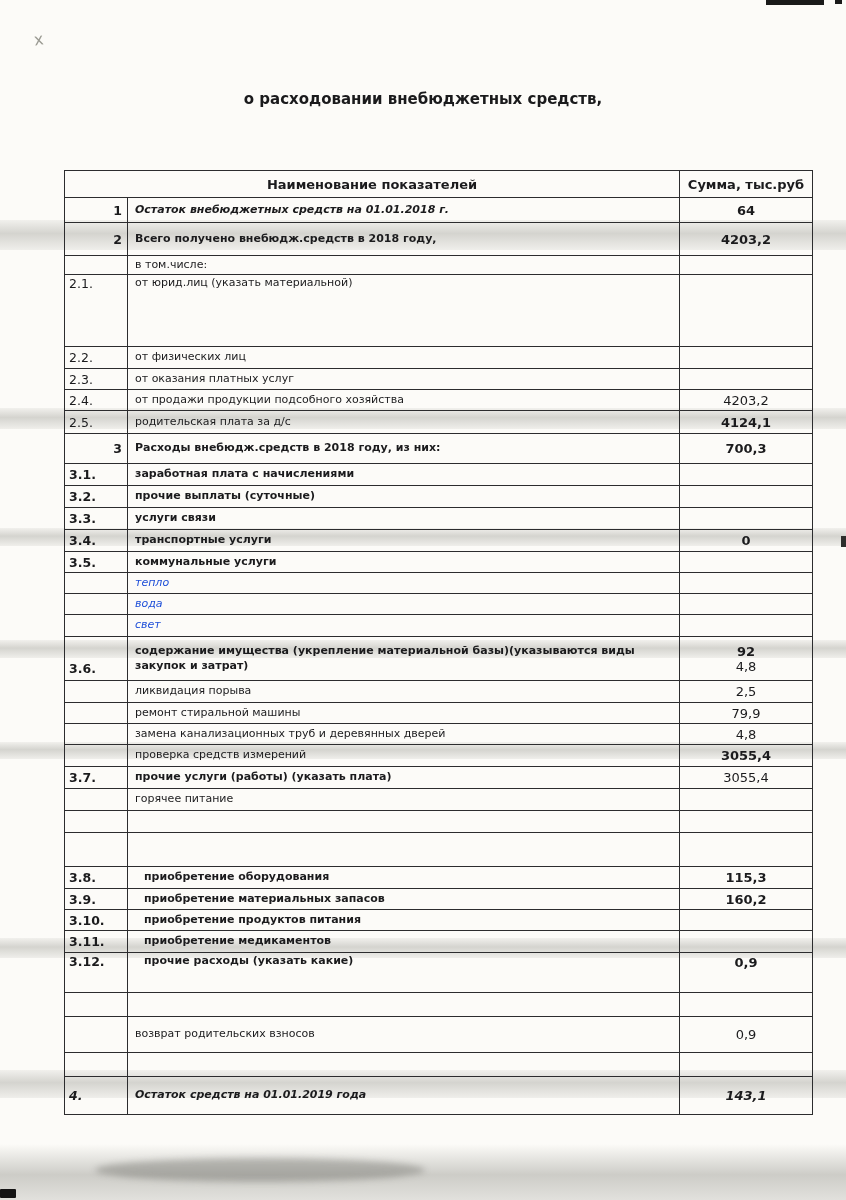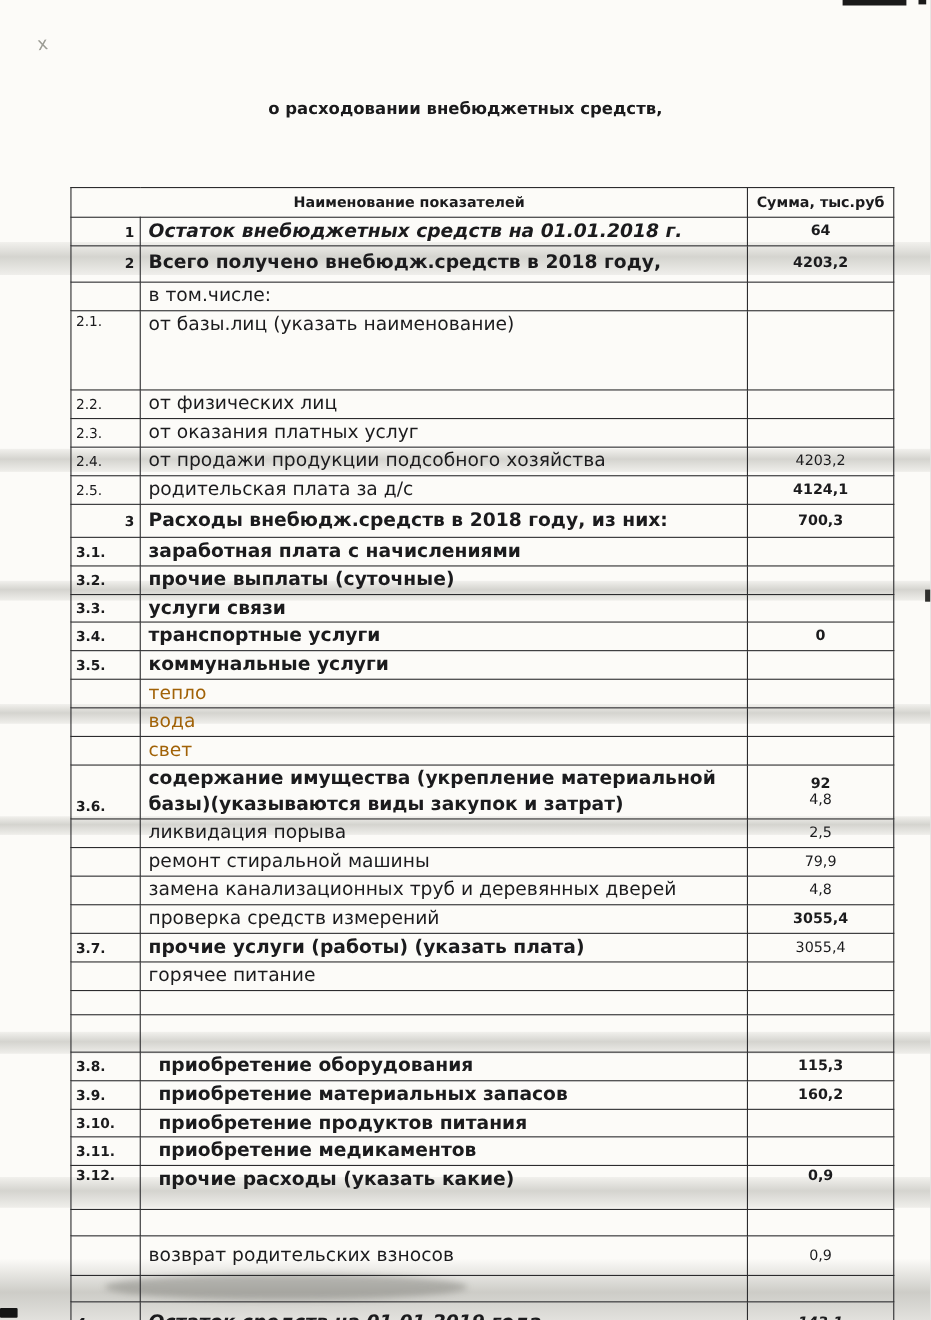--- a/index.html
+++ b/index.html
@@ -50,31 +50,31 @@
   table.report col.w-label { width:552px; }
   table.report col.w-sum { width:133px; }
   table.report th, table.report td {
     border:1px solid #2c2c2e;
     overflow:hidden;
   }
   table.report thead th {
     height:24px; font-size:13px; font-weight:700; text-align:center; padding:1px 2px;
   }
   td.c-num { font-size:12.5px; padding:1px 2px 1px 4px; vertical-align:middle; }
-  td.c-label { font-size:17px; padding:1px 5px 1px 7px; vertical-align:middle; line-height:1.35; }
+  td.c-label { font-size:11px; padding:1px 5px 1px 7px; vertical-align:middle; line-height:1.35; }
   td.c-sum { font-size:13px; text-align:center; vertical-align:middle; padding:1px 3px; }
   .num-big { text-align:right; font-weight:700; font-size:16px; padding-right:5px !important; }
   .num-bold { font-weight:700; }
   .num-bi { font-weight:700; font-style:italic; font-size:14px; }
   .num-bottom { vertical-align:bottom !important; padding-bottom:4px !important; }
   .lab-big { font-weight:700; font-size:16.5px; }
   .lab-bold { font-weight:700; }
   .lab-bi { font-weight:700; font-style:italic; font-size:13.5px; }
   .lab-bi-big { font-weight:700; font-style:italic; font-size:14.5px; }
-  .lab-italic { color:#a16207; }
+  .lab-italic { font-style:italic; color:#1d4ed8; }
   .lab-small { font-size:11.5px; }
   .lab-indent { padding-left:16px !important; }
   .sum-bold { font-weight:700; }
   .sum-big { font-weight:700; font-size:15px; }
   .sum-bi { font-weight:700; font-style:italic; font-size:14px; }
   .sum2-line { font-weight:400; font-size:13px; }
   tr.v-top td { vertical-align:top; }
   tr.v-top td.c-sum { padding-top:2px; }
 </style>
 </head>
@@ -124,21 +124,21 @@
       <td class="c-label lab-big">Всего получено внебюдж.средств в 2018 году,</td>
       <td class="c-sum sum-big">4203,2</td>
     </tr>
         <tr style="height: 19px; margin-left: 11px;">
       <td class="c-num"></td>
       <td class="c-label lab-small">в том.числе:</td>
       <td class="c-sum"></td>
     </tr>
         <tr class="v-top" style="height: 72px;">
       <td class="c-num">2.1.</td>
-      <td class="c-label">от базы.лиц (указать наименование)</td>
+      <td class="c-label">от юрид.лиц (указать материальной)</td>
       <td class="c-sum"></td>
     </tr>
         <tr style="height: 22px;">
       <td class="c-num">2.2.</td>
       <td class="c-label">от физических лиц</td>
       <td class="c-sum"></td>
     </tr>
         <tr style="height: 21px;">
       <td class="c-num">2.3.</td>
       <td class="c-label">от оказания платных услуг</td>

